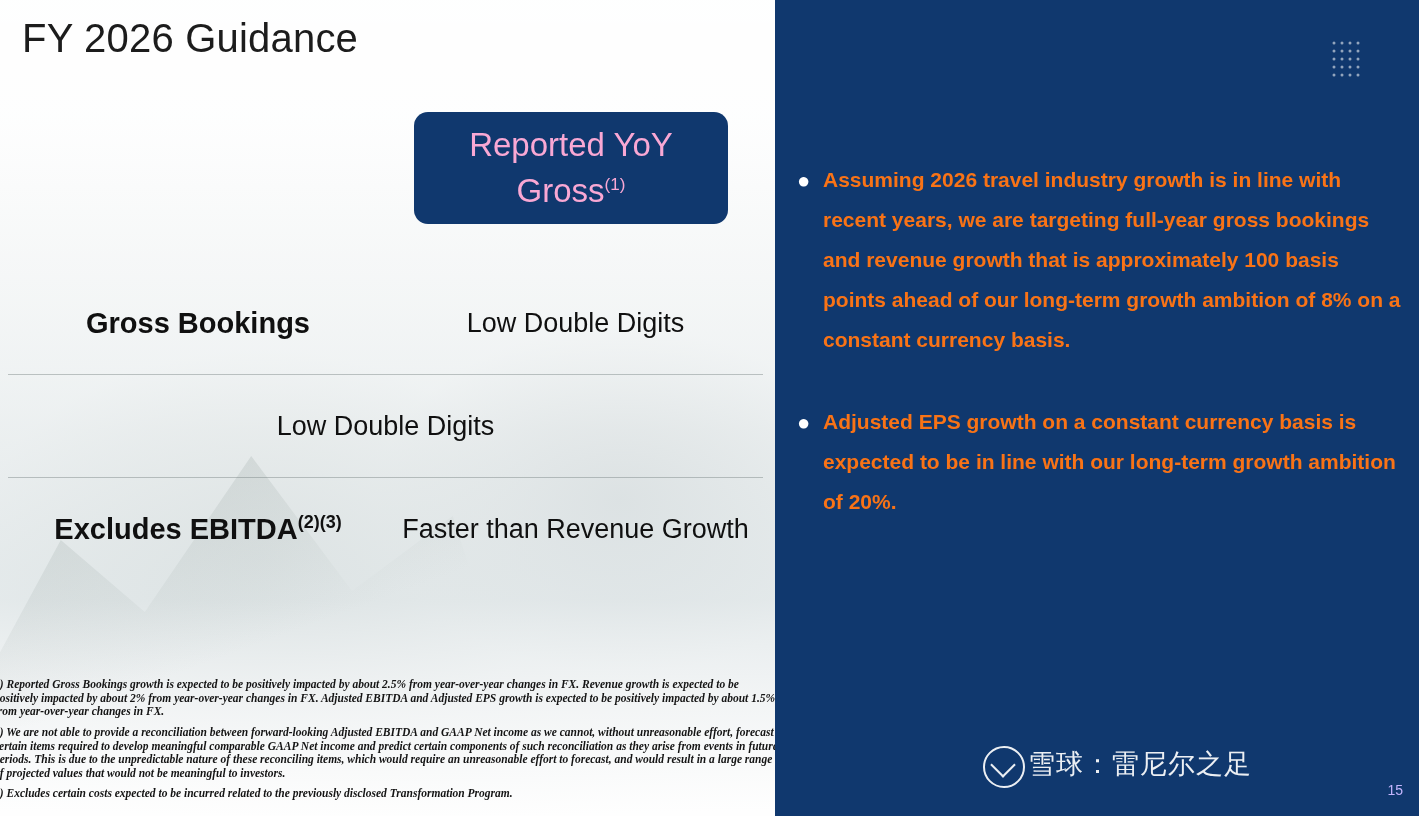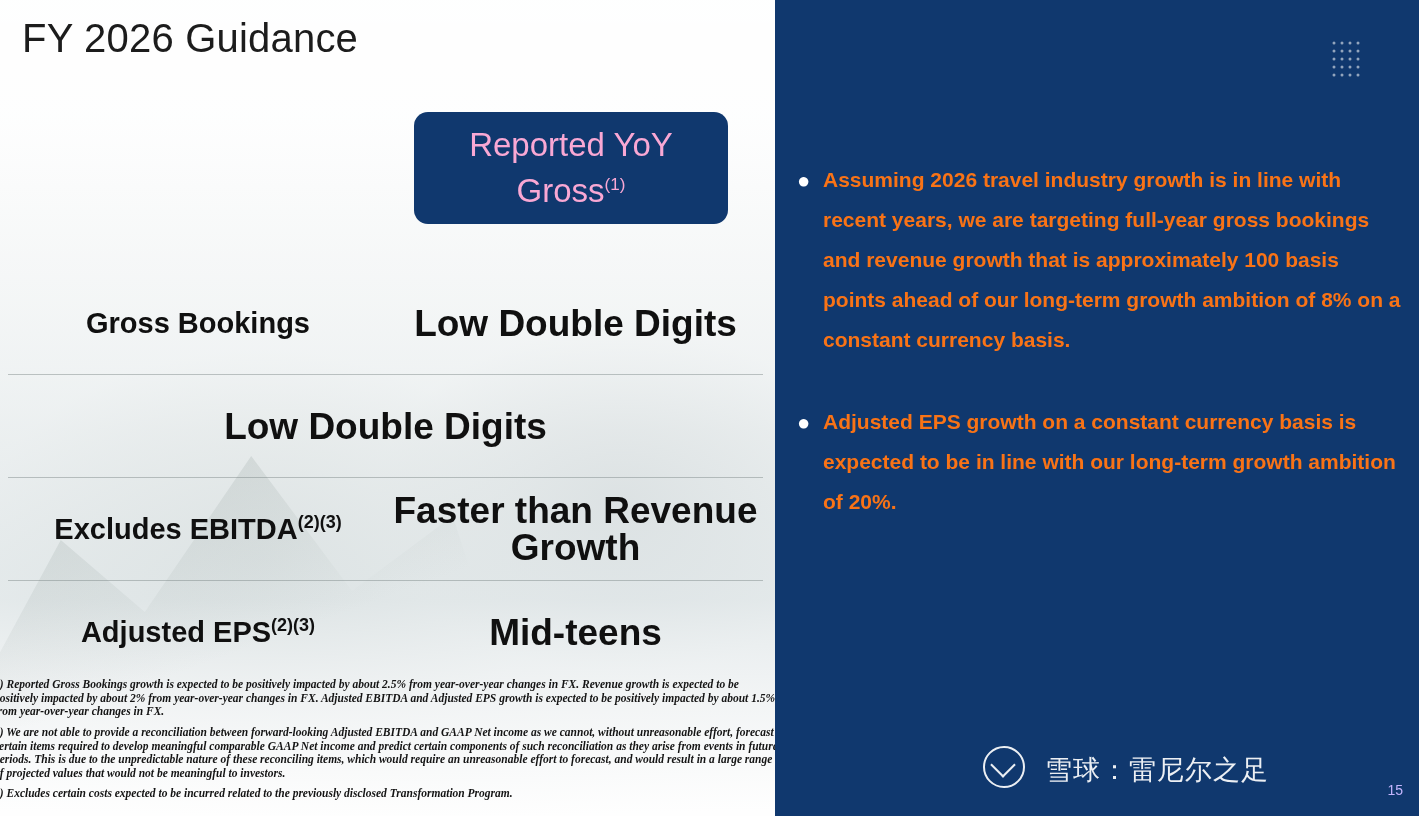--- a/index.html
+++ b/index.html
@@ -103,22 +103,22 @@
   .g-label {
     width: 380px;
     text-align: center;
     font-size: 29px;
     font-weight: bold;
     color: #101010;
   }
   .g-value {
     flex: 1;
     text-align: center;
-    font-size: 37px;
-    font-weight: bold;
+    font-size: 27px;
+    font-weight: normal;
     line-height: 37px;
     color: #101010;
   }
   .g-label sup, .g-value sup {
     font-size: 18px;
     vertical-align: super;
   }
 
   
   .footnotes {
@@ -177,22 +177,22 @@
     font-weight: 700;
     color: #f97316;
   }
 
   
   .watermark {
     position: absolute;
     left: 208px;
     bottom: 28px;
     display: flex;
-    align-items: flex-end;
-    gap: 20px;
+    align-items: flex-start;
+    gap: 3px;
     opacity: 0.92;
   }
   .wm-logo {
     width: 38px;
     height: 38px;
     border-radius: 50%;
     border: 2.5px solid #ffffff;
     position: relative;
   }
   .wm-logo::before {
@@ -239,24 +239,20 @@
       <div class="g-row">
         <div class="g-label"><span>Gross Bookings</span><sup></sup></div>
         <div class="g-value">Low Double Digits</div>
       </div>
       <div class="g-row">
         <div class="g-value">Low Double Digits</div>
       </div>
       <div class="g-row">
         <div class="g-label"><span>Excludes EBITDA</span><sup>(2)(3)</sup></div>
         <div class="g-value">Faster than Revenue Growth</div>
-      </div>
-      <div class="g-row">
-        <div class="g-label"><span>Adjusted EPS</span><sup>(2)(3)</sup></div>
-        <div class="g-value">Mid-teens</div>
       </div>
     </div>
 
     <div class="footnotes">
       <p>1) Reported Gross Bookings growth is expected to be positively impacted by about 2.5% from year-over-year changes in FX. Revenue growth is expected to be positively impacted by about 2% from year-over-year changes in FX. Adjusted EBITDA and Adjusted EPS growth is expected to be positively impacted by about 1.5% from year-over-year changes in FX.</p>
       <p>2) We are not able to provide a reconciliation between forward-looking Adjusted EBITDA and GAAP Net income as we cannot, without unreasonable effort, forecast certain items required to develop meaningful comparable GAAP Net income and predict certain components of such reconciliation as they arise from events in future periods. This is due to the unpredictable nature of these reconciling items, which would require an unreasonable effort to forecast, and would result in a large range of projected values that would not be meaningful to investors.</p>
       <p>3) Excludes certain costs expected to be incurred related to the previously disclosed Transformation Program.</p>
     </div>
   </div>
 

